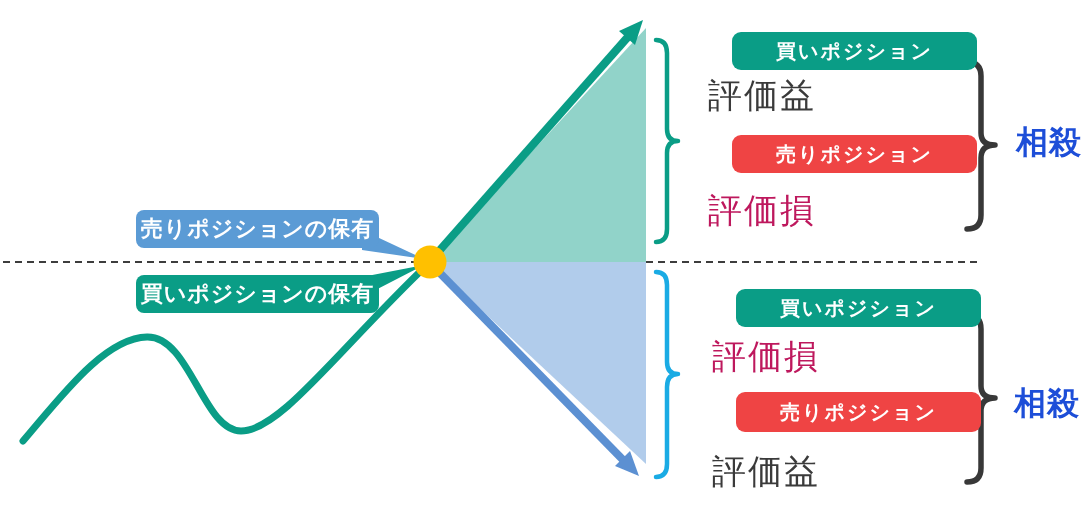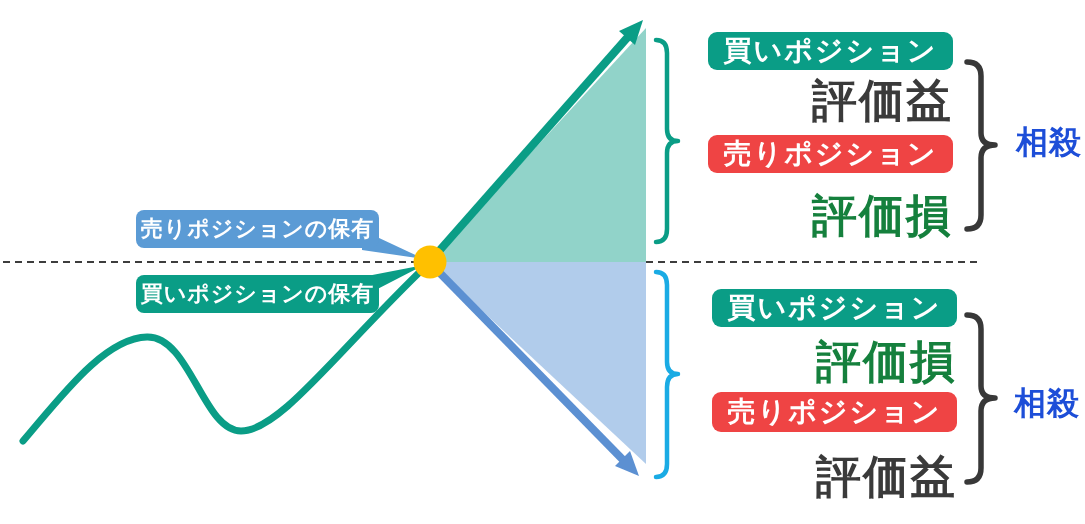--- a/index.html
+++ b/index.html
@@ -19,39 +19,40 @@
     font-size:22px;font-weight:bold;
     display:flex;align-items:center;justify-content:center;
     letter-spacing:1px;
   }
   .callout-sell{left:136px;top:210px;background:#5B9BD5;}
   .callout-buy{left:136px;top:275px;background:#0A9D86;}
   .badge{
     width:245px;height:38px;
     border-radius:9px;
     color:#ffffff;
-    font-size:28px;font-weight:bold;
+    font-size:20px;font-weight:bold;
     display:flex;align-items:center;justify-content:center;
     letter-spacing:2px;
+    margin-left:24px;
   }
   .badge-green{background:#0A9D86;}
   .badge-blue{background:#ef4444;}
   .b-top-buy{left:708px;top:32px;}
   .b-top-sell{left:708px;top:135px;}
   .b-bot-buy{left:712px;top:289px;}
   .b-bot-sell{left:712px;top:392px;height:40px;}
   .value{
     width:245px;
-    text-align:right;
-    font-size:45px;font-weight:bold;
+    text-align:left;
+    font-size:34px;font-weight:normal;
     line-height:1;
     color:#3A3A3A;
     letter-spacing:2px;
   }
-  .value.red{color:#15803d;}
+  .value.red{color:#be185d;}
   .v-top-gain{left:708px;top:78px;}
   .v-top-loss{left:708px;top:193px;}
   .v-bot-loss{left:712px;top:339px;}
   .v-bot-gain{left:712px;top:454px;}
   .offset{
     font-size:32px;font-weight:bold;
     color:#1d4ed8;line-height:1;letter-spacing:1px;
   }
   .o-top{left:1016px;top:126px;}
   .o-bot{left:1014px;top:387px;}

